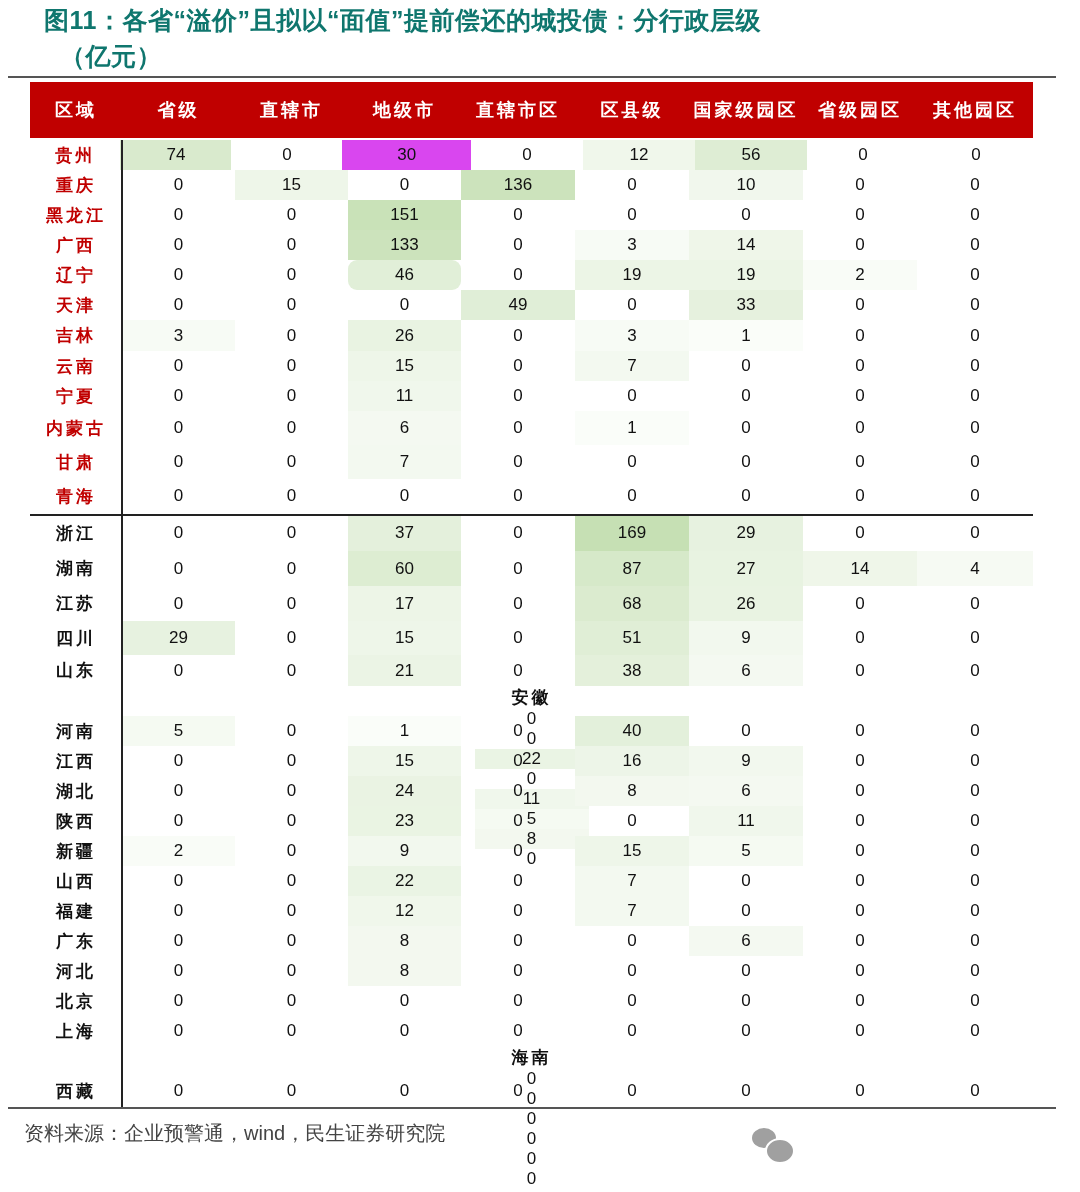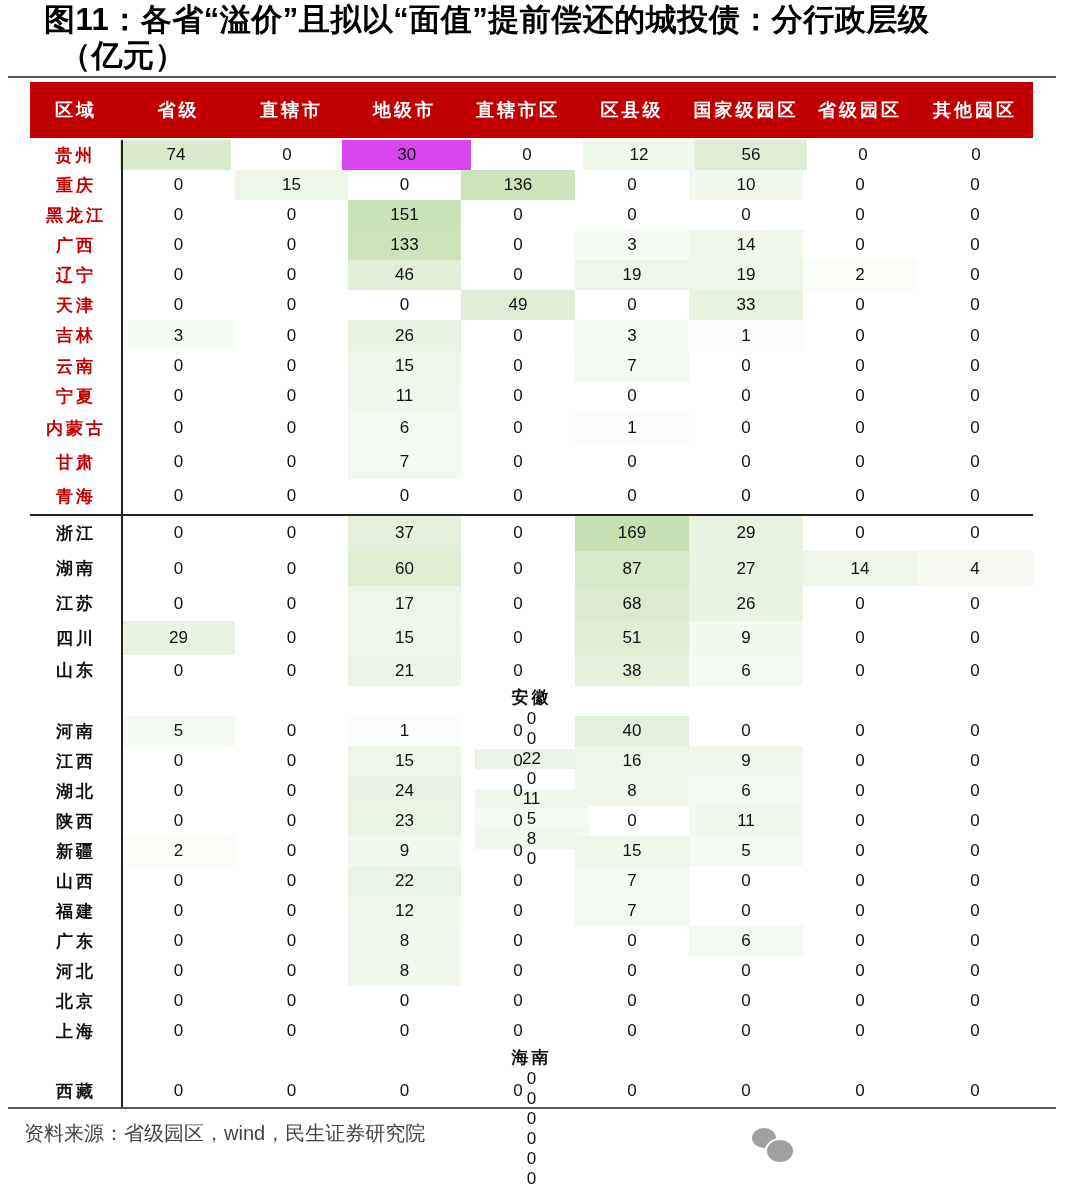--- a/index.html
+++ b/index.html
@@ -1,17 +1,17 @@
 <!DOCTYPE html>
 <html><head>
 <meta charset="utf-8">
 <style>
   html,body{margin:0;padding:0;background:#fff;}
   body{width:1080px;height:1192px;position:relative;font-family:"Liberation Sans","DejaVu Sans",sans-serif;color:#111;overflow:hidden;}
-  .title{position:absolute;left:44px;top:2px;width:1020px;font-size:31px;font-weight:bold;line-height:36px;color:#000000;letter-spacing:0.5px;}
+  .title{position:absolute;left:44px;top:2px;width:1020px;font-size:25px;font-weight:bold;line-height:36px;color:#0f766e;letter-spacing:0.5px;}
   .title .l2{display:block;padding-left:16px;}
   .rule-top{position:absolute;left:8px;top:76px;width:1048px;height:2px;background:#555;}
   .header{position:absolute;left:30px;top:82px;width:1003px;height:56px;background:#c00000;display:flex;align-items:center;}
   .header .hc{color:#fff;font-family:"DejaVu Serif",serif;font-size:18px;font-weight:bold;text-align:center;letter-spacing:3px;}
   .table{position:absolute;left:30px;top:140px;width:1003px;}
   .vline{position:absolute;left:121px;top:140px;width:2px;height:967px;background:#222;}
   .group-sep{position:absolute;left:30px;top:514px;width:1003px;height:2px;background:#222;}
   .rule-bottom{position:absolute;left:8px;top:1107px;width:1048px;height:2px;background:#555;}
   .row{display:flex;align-items:center;}
   .cell{text-align:center;font-size:17px;height:100%;display:flex;align-items:center;justify-content:center;}
@@ -86,21 +86,21 @@
       <div class="cell" style="width: 114px; background: transparent;">0</div>
       <div class="cell" style="width: 114px; background: rgb(247, 251, 245);">3</div>
       <div class="cell" style="width: 114px; background: rgb(239, 246, 233);">14</div>
       <div class="cell" style="width: 114px; background: transparent;">0</div>
       <div class="cell" style="width: 116px; background: transparent;">0</div>
     </div>
     <div class="row" style="height: 30px;">
       <div class="cell region red" style="width: 92px;">辽宁</div>
       <div class="cell" style="width: 113px; background: transparent;">0</div>
       <div class="cell" style="width: 113px; background: transparent;">0</div>
-      <div class="cell" style="width: 113px; background: rgb(225, 239, 216);">46</div>
+      <div class="cell" style="width: 113px; background: rgb(225, 239, 216); border-radius: 9px;">46</div>
       <div class="cell" style="width: 114px; background: transparent;">0</div>
       <div class="cell" style="width: 114px; background: rgb(236, 245, 230);">19</div>
       <div class="cell" style="width: 114px; background: rgb(236, 245, 230);">19</div>
       <div class="cell" style="width: 114px; background: rgb(249, 252, 247);">2</div>
       <div class="cell" style="width: 116px; background: transparent;">0</div>
     </div>
     <div class="row" style="height: 30px;">
       <div class="cell region red" style="width: 92px;">天津</div>
       <div class="cell" style="width: 113px; background: transparent;">0</div>
       <div class="cell" style="width: 113px; background: transparent;">0</div>
@@ -385,19 +385,19 @@
       <div class="cell" style="width: 114px; background: transparent;">0</div>
       <div class="cell" style="width: 114px; background: transparent;">0</div>
       <div class="cell" style="width: 114px; background: transparent;">0</div>
       <div class="cell" style="width: 116px; background: transparent;">0</div>
     </div>
   </div>
 <div class="vline"></div>
 <div class="group-sep"></div>
 <div class="rule-bottom"></div>
 
-<div class="source">资料来源：省级园区，wind，民生证券研究院</div>
+<div class="source">资料来源：企业预警通，wind，民生证券研究院</div>
 <div class="watermark">
   <span class="wechat">
       <span class="b1"></span>
       <span class="b2"></span>
     </span>
 </div>
 
 </body></html>

